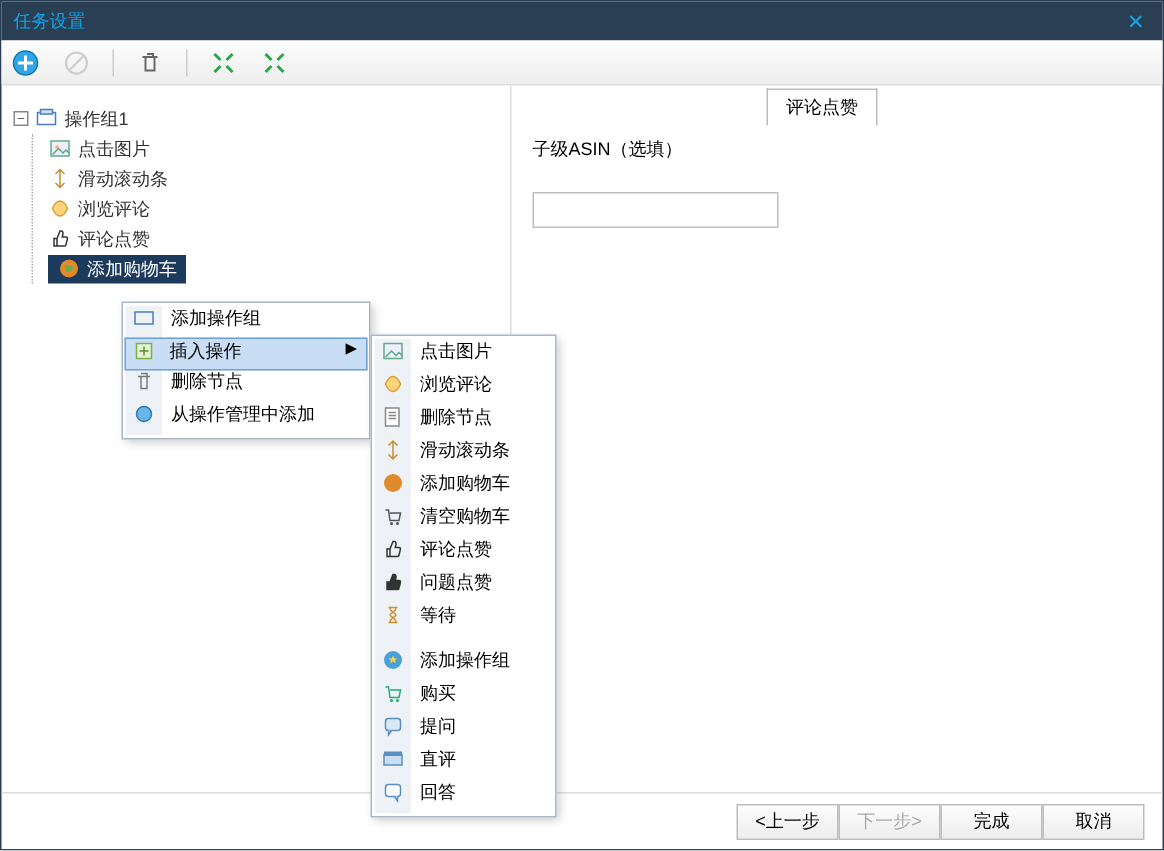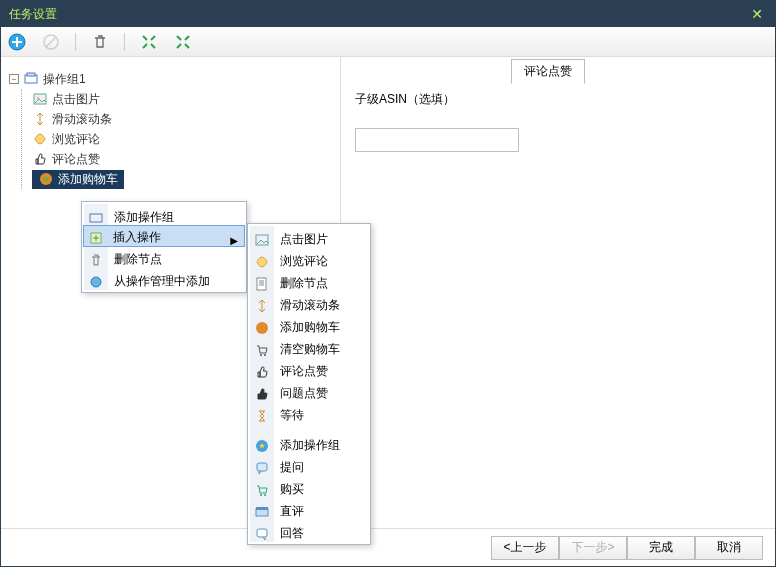--- a/index.html
+++ b/index.html
@@ -16,21 +16,21 @@
   .dialog {
     width: 776px;
     height: 567px;
     border: 1px solid #2a3f54;
     background: #fff;
     display: flex;
     flex-direction: column;
   }
   .titlebar {
     background: #2a3f54;
-    color: #bef264;
+    color: #0ea5e9;
     height: 26px;
     display: flex;
     align-items: center;
     padding: 0 8px;
     justify-content: space-between;
   }
   .titlebar .title { font-size: 12px; }
   .titlebar .close { font-size: 14px; cursor: pointer; padding: 0 4px; }
   .toolbar {
     height: 30px;
@@ -135,21 +135,21 @@
   .ctx-iconcol {
     position: absolute;
     left: 2px; top: 2px; bottom: 2px;
     width: 24px;
     background: #eef2f6;
   }
   .ctx-item {
     position: relative;
     height: 22px;
     display: flex;
-    align-items: flex-end;
+    align-items: flex-start;
     padding-left: 30px;
     padding-right: 24px;
     cursor: pointer;
     white-space: nowrap;
   }
   .ctx-item .mi-icon {
     position: absolute;
     left: 4px;
     width: 16px; height: 16px;
     display: flex; align-items: center; justify-content: center;
@@ -422,35 +422,35 @@
             <svg width="14" height="14">
               <circle cx="7" cy="7" r="6" fill="#4aa0d8"></circle>
               <path d="M7 4l1 2h2l-1.6 1.2.6 2L7 8l-2 1.2.6-2L4 6h2z" fill="#ffd040"></path>
             </svg>
           </span>
           <span>添加操作组</span>
         </div>
       <div class="ctx-item">
           <span class="mi-icon">
             <svg width="14" height="14">
-              <rect x="2" y="2" width="10" height="8" rx="2" fill="#d8eaf7" stroke="#5a8fc0"></rect>
-              <path d="M6 10l-2 3v-3" fill="#d8eaf7" stroke="#5a8fc0"></path>
-            </svg>
-          </span>
-          <span>提问</span>
-        </div>
-      <div class="ctx-item">
-          <span class="mi-icon">
-            <svg width="14" height="14">
               <path d="M2 3h2l1 7h6l1-5H5" fill="none" stroke="#2a7"></path>
               <circle cx="6" cy="12" r="1" fill="#2a7"></circle>
               <circle cx="10" cy="12" r="1" fill="#2a7"></circle>
             </svg>
           </span>
           <span>购买</span>
+        </div>
+      <div class="ctx-item">
+          <span class="mi-icon">
+            <svg width="14" height="14">
+              <rect x="2" y="2" width="10" height="8" rx="2" fill="#d8eaf7" stroke="#5a8fc0"></rect>
+              <path d="M6 10l-2 3v-3" fill="#d8eaf7" stroke="#5a8fc0"></path>
+            </svg>
+          </span>
+          <span>提问</span>
         </div>
       <div class="ctx-item">
           <span class="mi-icon">
             <svg width="14" height="14">
               <rect x="1" y="4" width="12" height="7" fill="#c9def5" stroke="#5a8fc0"></rect>
               <rect x="1" y="2" width="12" height="3" fill="#5a8fc0"></rect>
             </svg>
           </span>
           <span>直评</span>
         </div>

